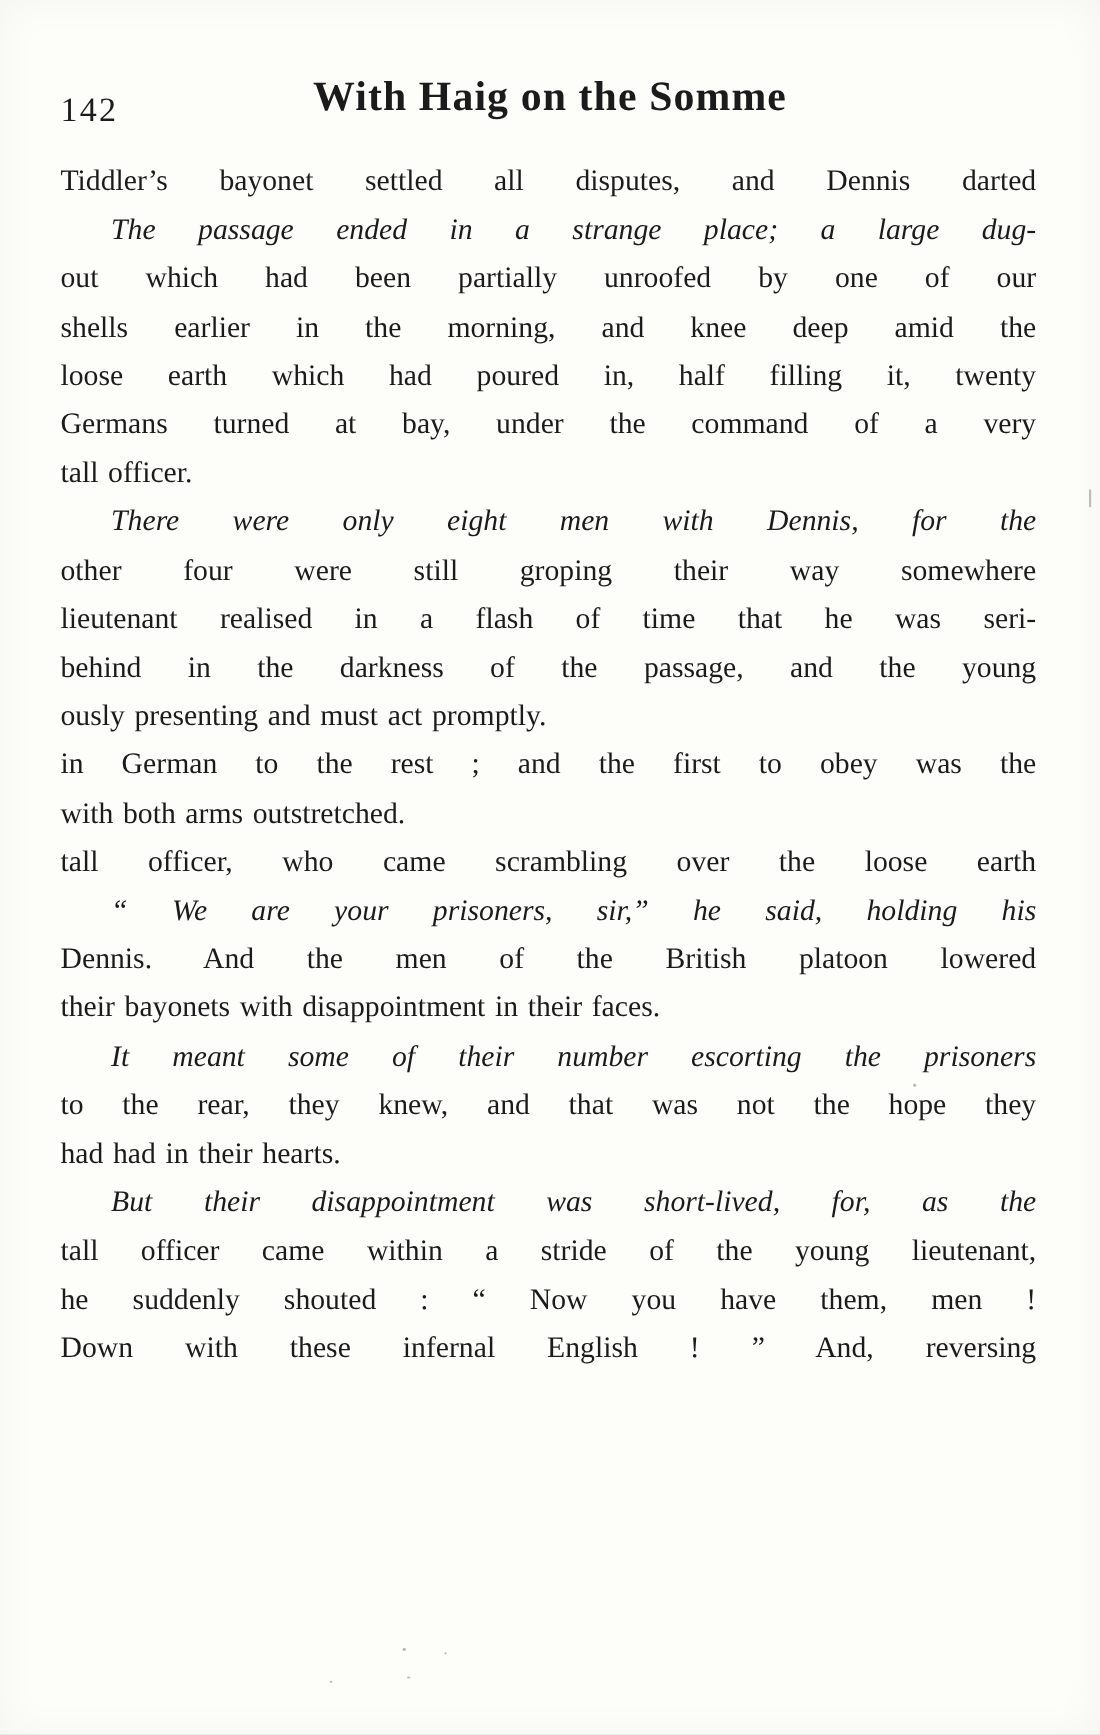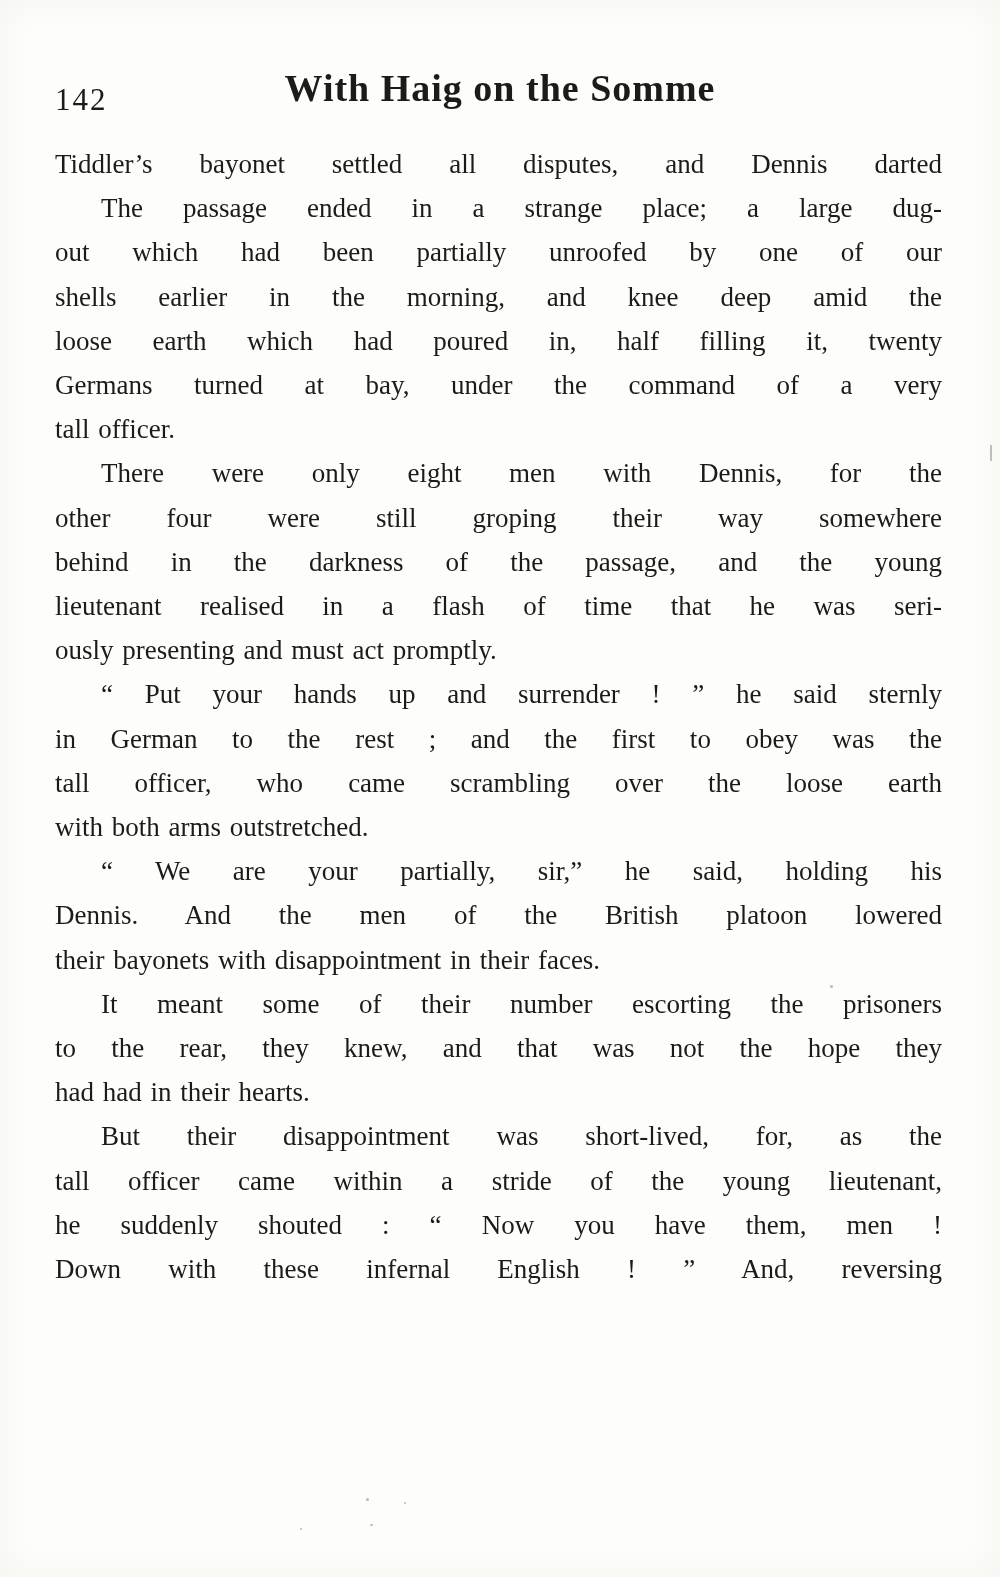--- a/index.html
+++ b/index.html
@@ -47,20 +47,21 @@
   }
   .line {
     text-align: justify;
     text-align-last: justify;
   }
   .line.lastline {
     text-align-last: left;
   }
   .line.firstline {
     text-indent: 46px;
+    font-style: italic;
   }
   .artifact {
     position: absolute;
     background: #8a8a86;
     opacity: 0.55;
   }
   .artifact.edge-mark {
     left: 990px;
     top: 445px;
     width: 2px;
@@ -96,32 +97,31 @@
         <div class="line firstline">The passage ended in a strange place; a large dug-</div>
         <div class="line">out which had been partially unroofed by one of our</div>
         <div class="line">shells earlier in the morning, and knee deep amid the</div>
         <div class="line">loose earth which had poured in, half filling it, twenty</div>
         <div class="line">Germans turned at bay, under the command of a very</div>
         <div class="line lastline">tall officer.</div>
       </div>
       <div>
         <div class="line firstline">There were only eight men with Dennis, for the</div>
         <div class="line">other four were still groping their way somewhere</div>
+        <div class="line">lieutenant realised in a flash of time that he was seri-</div>
         <div class="line">behind in the darkness of the passage, and the young</div>
-        <div class="line">lieutenant realised in a flash of time that he was seri-</div>
         <div class="line lastline">ously presenting and must act promptly.</div>
       </div>
       <div>
-        <div class="line firstline">“ Put your hands up and surrender ! ” he said sternly</div>
         <div class="line">in German to the rest ; and the first to obey was the</div>
+        <div class="line lastline">with both arms outstretched.</div>
         <div class="line">tall officer, who came scrambling over the loose earth</div>
-        <div class="line lastline">with both arms outstretched.</div>
       </div>
       <div>
-        <div class="line firstline">“ We are your partially, sir,” he said, holding his</div>
+        <div class="line firstline">“ We are your prisoners, sir,” he said, holding his</div>
         <div class="line">Dennis.  And the men of the British platoon lowered</div>
         <div class="line lastline">their bayonets with disappointment in their faces.</div>
       </div>
       <div>
         <div class="line firstline">It meant some of their number escorting the prisoners</div>
         <div class="line">to the rear, they knew, and that was not the hope they</div>
         <div class="line lastline">had had in their hearts.</div>
       </div>
       <div>
         <div class="line firstline">But their disappointment was short-lived, for, as the</div>

